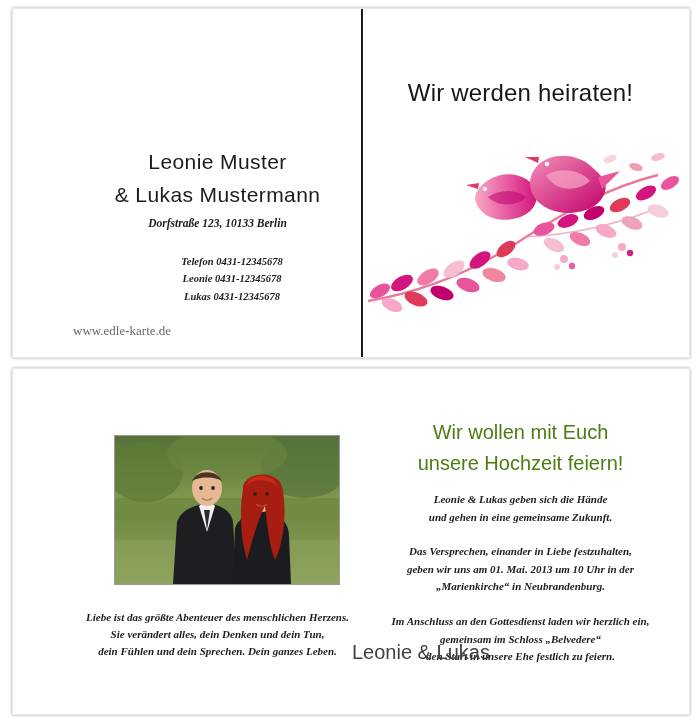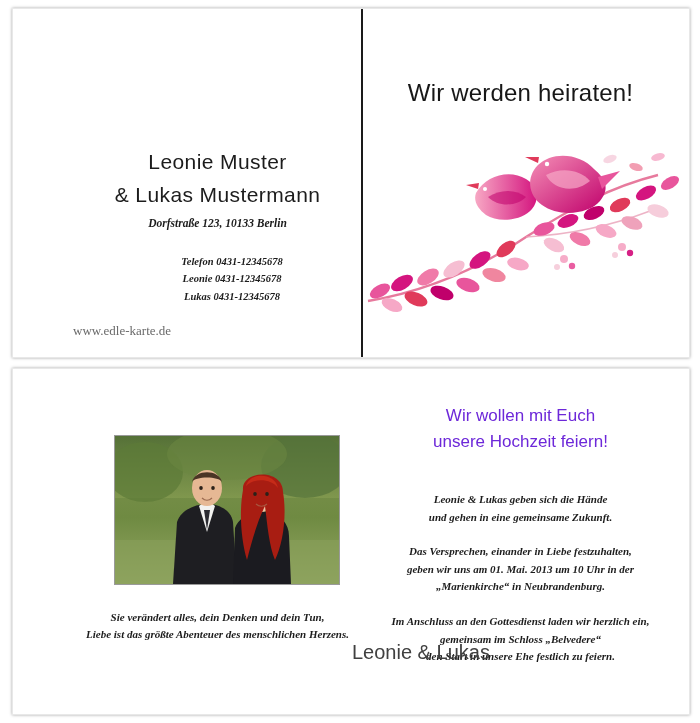--- a/index.html
+++ b/index.html
@@ -131,27 +131,27 @@
     margin-top: 4px;
     font-size: 8px;
     font-style: italic;
     font-weight: bold;
     color: #3a3a3a;
   }
 
   
   .headline-inner {
     position: absolute;
-    top: 34px;
+    top: 48px;
     left: 0;
     width: 100%;
     text-align: center;
-    font-size: 17px;
+    font-size: 20px;
     line-height: 1.55;
-    color: #6d28d9;
+    color: #4d7c0f;
     font-family: "Liberation Sans", sans-serif;
   }
   .body-blocks {
     position: absolute;
     top: 122px;
     left: 22px;
     width: 293px;
     text-align: center;
   }
   .para {
@@ -318,22 +318,23 @@
           <path d="M128 54 C 126 34, 168 32, 168 56 C 172 80, 168 108, 160 124 C 154 110, 152 86, 150 70 C 142 86, 136 108, 132 124 C 126 104, 124 76, 128 54 Z" fill="#a81d12"></path>
           <path d="M131 50 C 134 36, 160 36, 163 52 C 156 42, 138 42, 131 50 Z" fill="#c62b18"></path>
           <ellipse cx="140" cy="58" rx="1.8" ry="2" fill="#2b2119"></ellipse>
           <ellipse cx="152" cy="58" rx="1.8" ry="2" fill="#2b2119"></ellipse>
           <path d="M141 68 C 144 71, 149 71, 152 68" stroke="#a8553f" stroke-width="1.2" fill="none"></path>
         </g>
       </svg>
     </div>
 
     <div class="quote">
+      <div>Liebe ist das größte Abenteuer des menschlichen Herzens.</div>
       <div>Sie verändert alles, dein Denken und dein Tun,</div>
-      <div>Liebe ist das größte Abenteuer des menschlichen Herzens.</div>
+      <div>dein Fühlen und dein Sprechen. Dein ganzes Leben.</div>
     </div>
   </div>
 
   <div class="panel panel-right">
     <div class="headline-inner">
       <div>Wir wollen mit Euch</div>
       <div>unsere Hochzeit feiern!</div>
     </div>
     <div class="body-blocks">
       <div class="para">Leonie &amp; Lukas geben sich die Hände<br>und gehen in eine gemeinsame Zukunft.</div>

